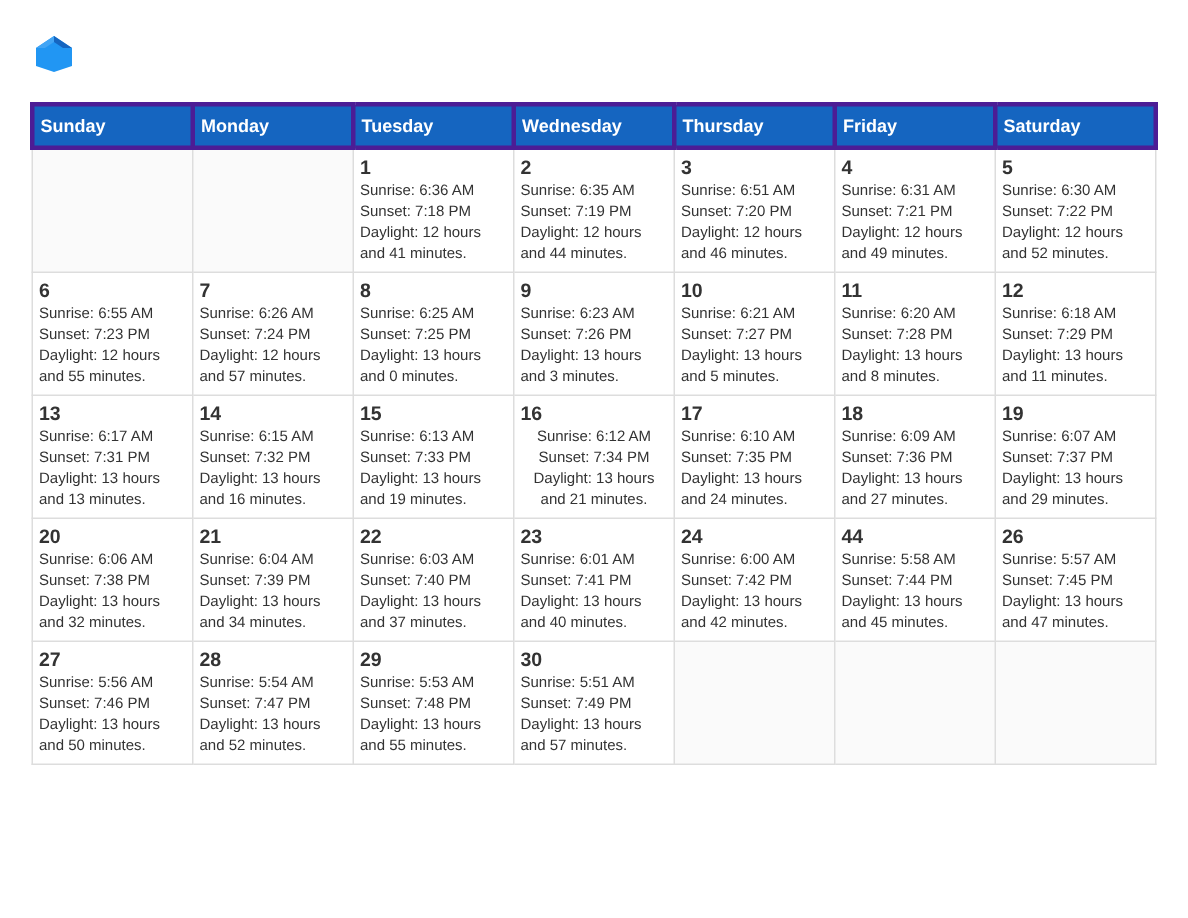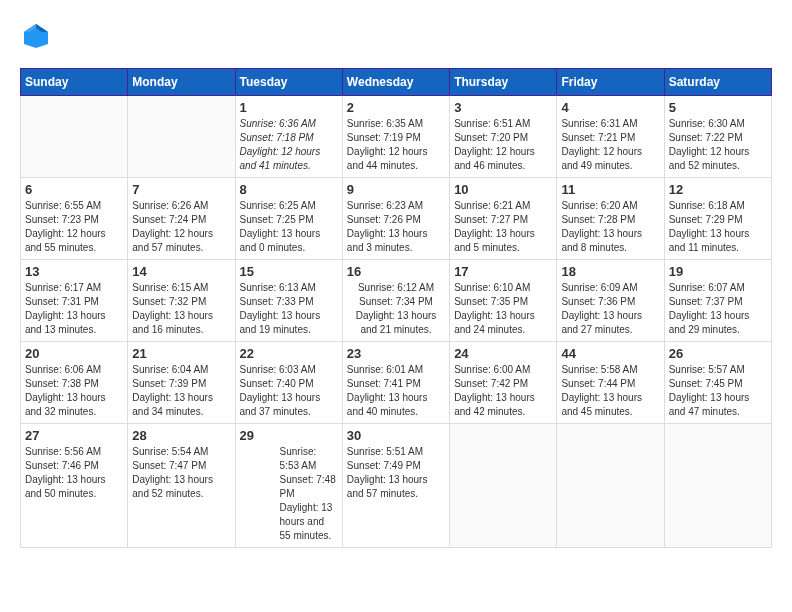--- a/index.html
+++ b/index.html
@@ -57,21 +57,21 @@
       border-collapse: collapse;
       font-size: 11px;
     }
     .calendar th {
       background-color: #1565C0;
       color: white;
       padding: 6px 4px;
       text-align: left;
       font-size: 12px;
       font-weight: bold;
-      border: 1px solid #4c1d95;
+      border: 3px solid #4c1d95;
     }
     .calendar td {
       border: 1px solid #ddd;
       vertical-align: top;
       padding: 4px;
       width: calc(100% / 7);
       min-height: 80px;
       height: 80px;
     }
     .day-number {
@@ -122,21 +122,21 @@
         <th>Friday</th>
         <th>Saturday</th>
       </tr>
   </thead>
   <tbody id="calendar-body">
   <tr>
         <td class="empty-cell"></td>
         <td class="empty-cell"></td>
         <td>
           <span class="day-number">1</span>
-          <div class="day-info" style="white-space: pre-line; font-style: italic;">Sunrise: 6:36 AM
+          <div class="day-info" style="white-space: pre-line;">Sunrise: 6:36 AM
 Sunset: 7:18 PM
 Daylight: 12 hours and 41 minutes.</div>
         </td>
         <td>
           <span class="day-number">2</span>
           <div class="day-info" style="white-space: pre-line;">Sunrise: 6:35 AM
 Sunset: 7:19 PM
 Daylight: 12 hours and 44 minutes.</div>
         </td>
         <td>
@@ -298,21 +298,21 @@
 Daylight: 13 hours and 50 minutes.</div>
         </td>
         <td>
           <span class="day-number">28</span>
           <div class="day-info" style="white-space: pre-line;">Sunrise: 5:54 AM
 Sunset: 7:47 PM
 Daylight: 13 hours and 52 minutes.</div>
         </td>
         <td>
           <span class="day-number">29</span>
-          <div class="day-info" style="white-space: pre-line; margin-left: 40px;">Sunrise: 5:53 AM
+          <div class="day-info" style="white-space: pre-line;">Sunrise: 5:53 AM
 Sunset: 7:48 PM
 Daylight: 13 hours and 55 minutes.</div>
         </td>
         <td>
           <span class="day-number">30</span>
           <div class="day-info" style="white-space: pre-line;">Sunrise: 5:51 AM
 Sunset: 7:49 PM
 Daylight: 13 hours and 57 minutes.</div>
         </td>
         <td class="empty-cell"></td>

